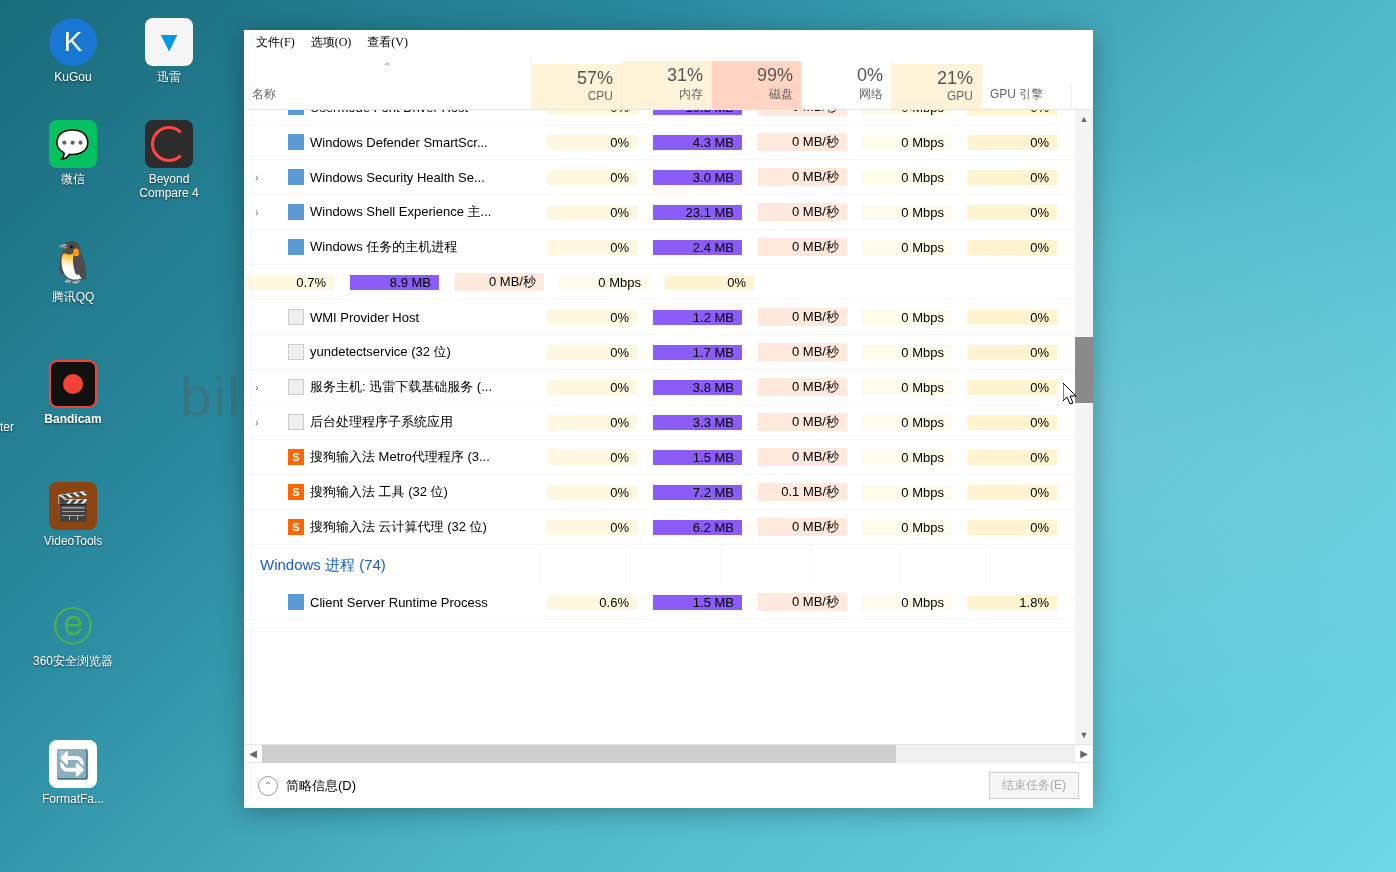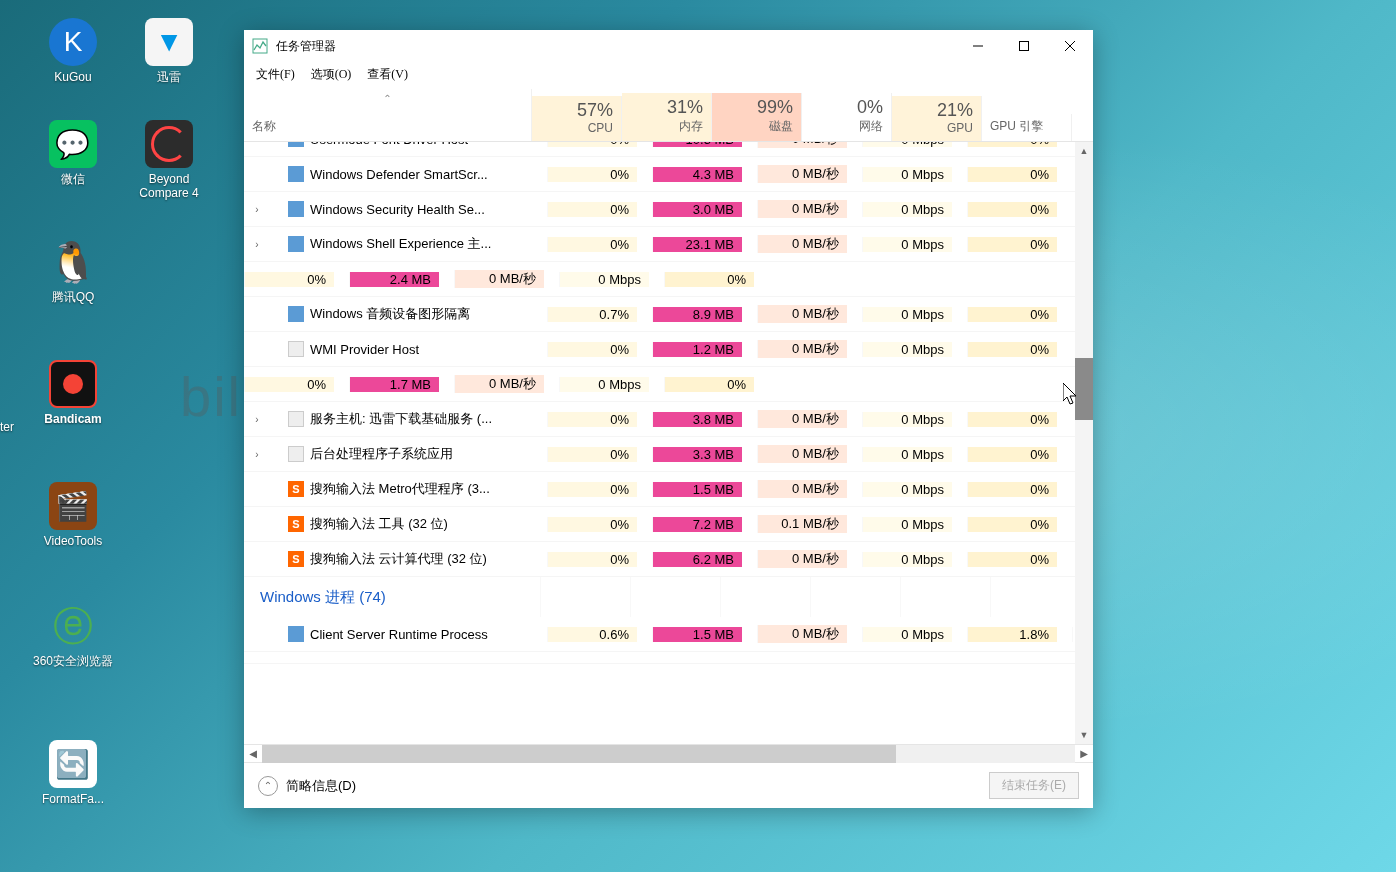--- a/index.html
+++ b/index.html
@@ -62,21 +62,21 @@
 .row { display:flex; height:35px; align-items:center; border-bottom:1px solid #f5f5f5; font-size:13px;gap:15px; }
 .cell-name { flex:0 0 288px; display:flex; align-items:center; gap:6px; padding-left:8px; overflow:hidden; white-space:nowrap; }
 .expander{width:10px;color:#666;font-size:10px;text-align:center;flex-shrink:0}
 .proc-icon{width:16px;height:16px;flex-shrink:0;display:flex;align-items:center;justify-content:center;font-size:12px}
 .proc-icon.default{background:#eee;border:1px solid #ccc}
 .proc-icon.blue{background:#5b9bd5}
 .proc-icon.sogou{background:#ff6600;color:#fff;font-weight:bold;font-size:11px}
 .proc-name{overflow:hidden;text-overflow:ellipsis}
 .cell{flex:0 0 90px;text-align:right;padding-right:8px;border-left:1px solid #f8f8f8}
 .cell.cpu{background:#fff8e1}
-.cell.mem{background:#ec4899}
+.cell.mem{background:#8b5cf6}
 .cell.disk{background:#ffe8dc}
 .cell.net{background:#fffbea}
 .cell.gpu{background:#fff3d0}
 .cell.gpueng{text-align:left;padding-left:8px}
 
 .section-header{display:flex;height:40px;align-items:center;font-size:15px;color:#1a5ec8;padding-left:8px}
 .section-header .cell{height:40px;background:transparent}
 
 .hscroll{height:18px;display:flex;align-items:center;border-top:1px solid #e5e5e5}
 .hscroll .arrow{width:18px;height:18px;display:flex;align-items:center;justify-content:center;font-size:10px;color:#666;cursor:pointer}
@@ -138,45 +138,20 @@
       <div class="icon-box">🔄</div>
       <div class="label">FormatFa...</div>
     </div>
   </div>
 
 <div style="position:absolute;left:0;top:420px;color:#fff;font-size:12px;text-shadow:0 1px 2px rgba(0,0,0,0.6)">ter</div>
 
 <div class="watermark">bilibili 剪辑大会 UIP 47245</div>
 
 <div class="taskmgr">
-  <div class="titlebar">
-    <span class="app-icon">
-      <svg viewBox="0 0 16 16">
-          <rect x="1" y="1" width="14" height="14" fill="none" stroke="#4a8" stroke-width="1"></rect>
-          <polyline points="2,12 5,7 8,10 11,4 14,8" fill="none" stroke="#4a8" stroke-width="1.3"></polyline>
-        </svg>
-    </span>
-    <span class="title">任务管理器</span>
-    <div class="win-btn">
-        <svg viewBox="0 0 10 10">
-          <line x1="0" y1="5" x2="10" y2="5" stroke="#000"></line>
-        </svg>
-      </div>
-    <div class="win-btn">
-        <svg viewBox="0 0 10 10">
-          <rect x="0.5" y="0.5" width="9" height="9" fill="none" stroke="#000"></rect>
-        </svg>
-      </div>
-    <div class="win-btn close">
-        <svg viewBox="0 0 10 10">
-          <line x1="0" y1="0" x2="10" y2="10" stroke="#000"></line>
-          <line x1="10" y1="0" x2="0" y2="10" stroke="#000"></line>
-        </svg>
-      </div>
-  </div>
 
   <div class="menubar">
     <span class="menu-item">文件(F)</span>
     <span class="menu-item">选项(O)</span>
     <span class="menu-item">查看(V)</span>
   </div>
 
 
   <div class="header-row">
     <div class="header-cell name">
@@ -260,34 +235,34 @@
             <span class="proc-name">Windows Shell Experience 主...</span>
           </div>
           <div class="cell cpu">0%</div>
           <div class="cell mem">23.1 MB</div>
           <div class="cell disk">0 MB/秒</div>
           <div class="cell net">0 Mbps</div>
           <div class="cell gpu">0%</div>
           <div class="cell gpueng"></div>
         </div>
         <div class="row">
+          <div class="cell-name">
+            <span class="expander"></span>
+            <span style="width:14px"></span>
+            <span class="proc-icon blue"></span>
+            <span class="proc-name">Windows 任务的主机进程</span>
+          </div>
           <div class="cell cpu">0%</div>
           <div class="cell mem">2.4 MB</div>
           <div class="cell disk">0 MB/秒</div>
           <div class="cell net">0 Mbps</div>
           <div class="cell gpu">0%</div>
           <div class="cell gpueng"></div>
         </div>
         <div class="row">
-          <div class="cell-name">
-            <span class="expander"></span>
-            <span style="width:14px"></span>
-            <span class="proc-icon blue"></span>
-            <span class="proc-name">Windows 音频设备图形隔离</span>
-          </div>
           <div class="cell cpu">0.7%</div>
           <div class="cell mem">8.9 MB</div>
           <div class="cell disk">0 MB/秒</div>
           <div class="cell net">0 Mbps</div>
           <div class="cell gpu">0%</div>
           <div class="cell gpueng"></div>
         </div>
         <div class="row">
           <div class="cell-name">
             <span class="expander"></span>
@@ -296,20 +271,26 @@
             <span class="proc-name">WMI Provider Host</span>
           </div>
           <div class="cell cpu">0%</div>
           <div class="cell mem">1.2 MB</div>
           <div class="cell disk">0 MB/秒</div>
           <div class="cell net">0 Mbps</div>
           <div class="cell gpu">0%</div>
           <div class="cell gpueng"></div>
         </div>
         <div class="row">
+          <div class="cell-name">
+            <span class="expander"></span>
+            <span style="width:14px"></span>
+            <span class="proc-icon default"></span>
+            <span class="proc-name">yundetectservice (32 位)</span>
+          </div>
           <div class="cell cpu">0%</div>
           <div class="cell mem">1.7 MB</div>
           <div class="cell disk">0 MB/秒</div>
           <div class="cell net">0 Mbps</div>
           <div class="cell gpu">0%</div>
           <div class="cell gpueng"></div>
         </div>
         <div class="row">
           <div class="cell-name">
             <span class="expander">›</span>

